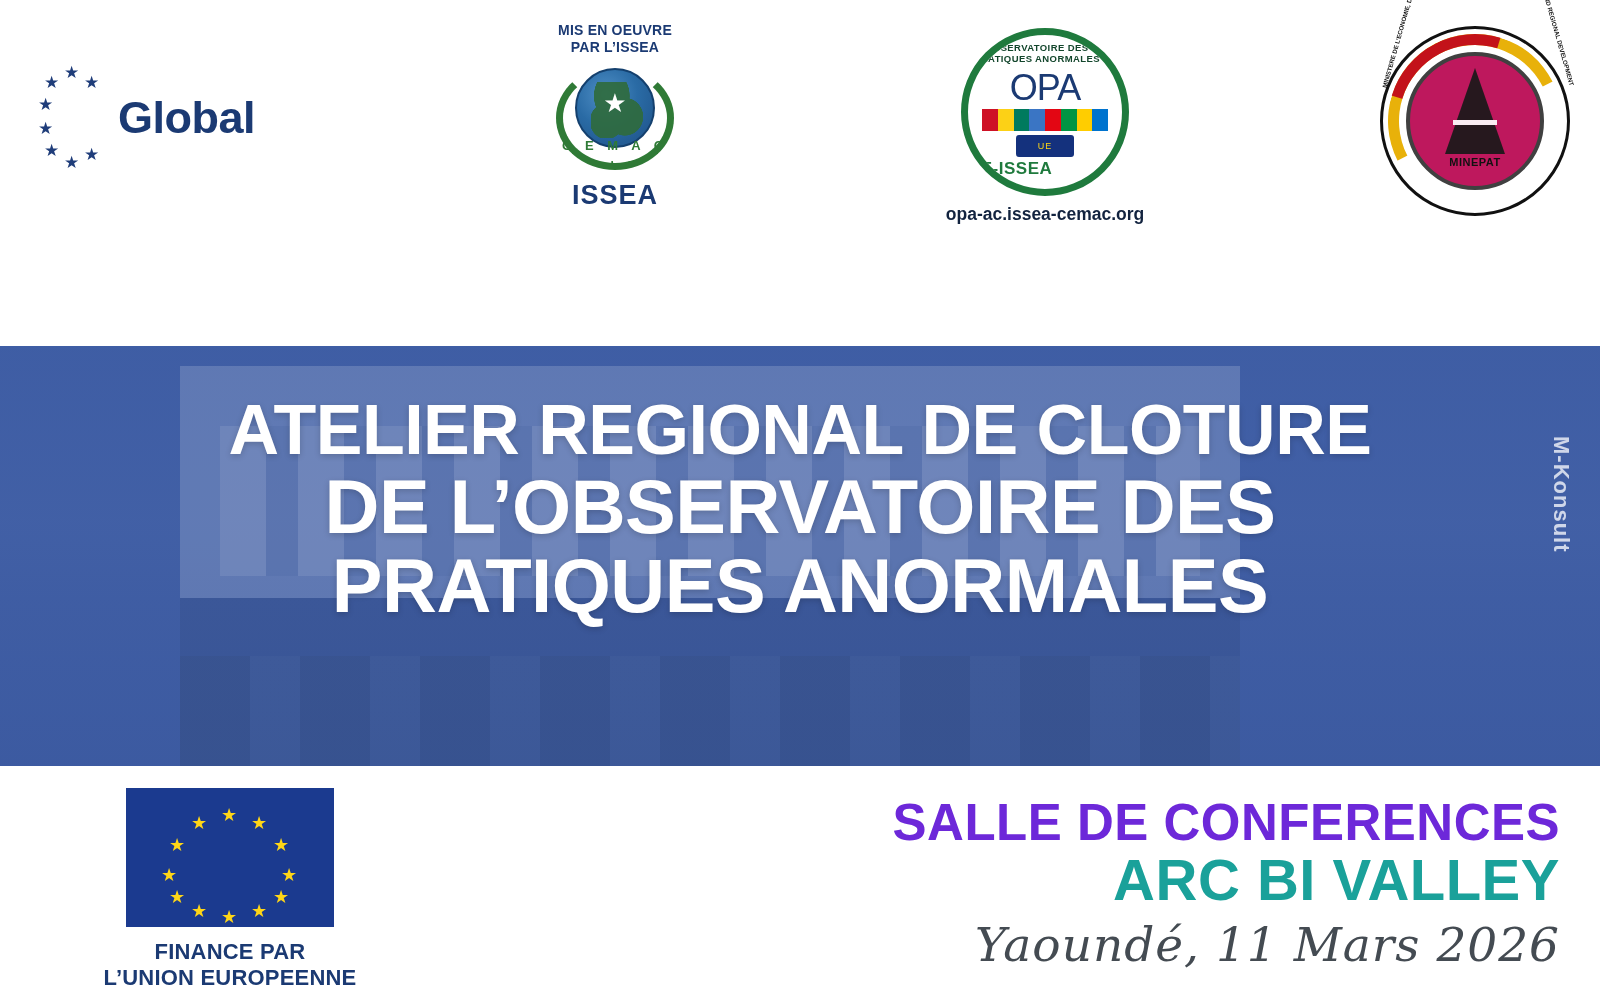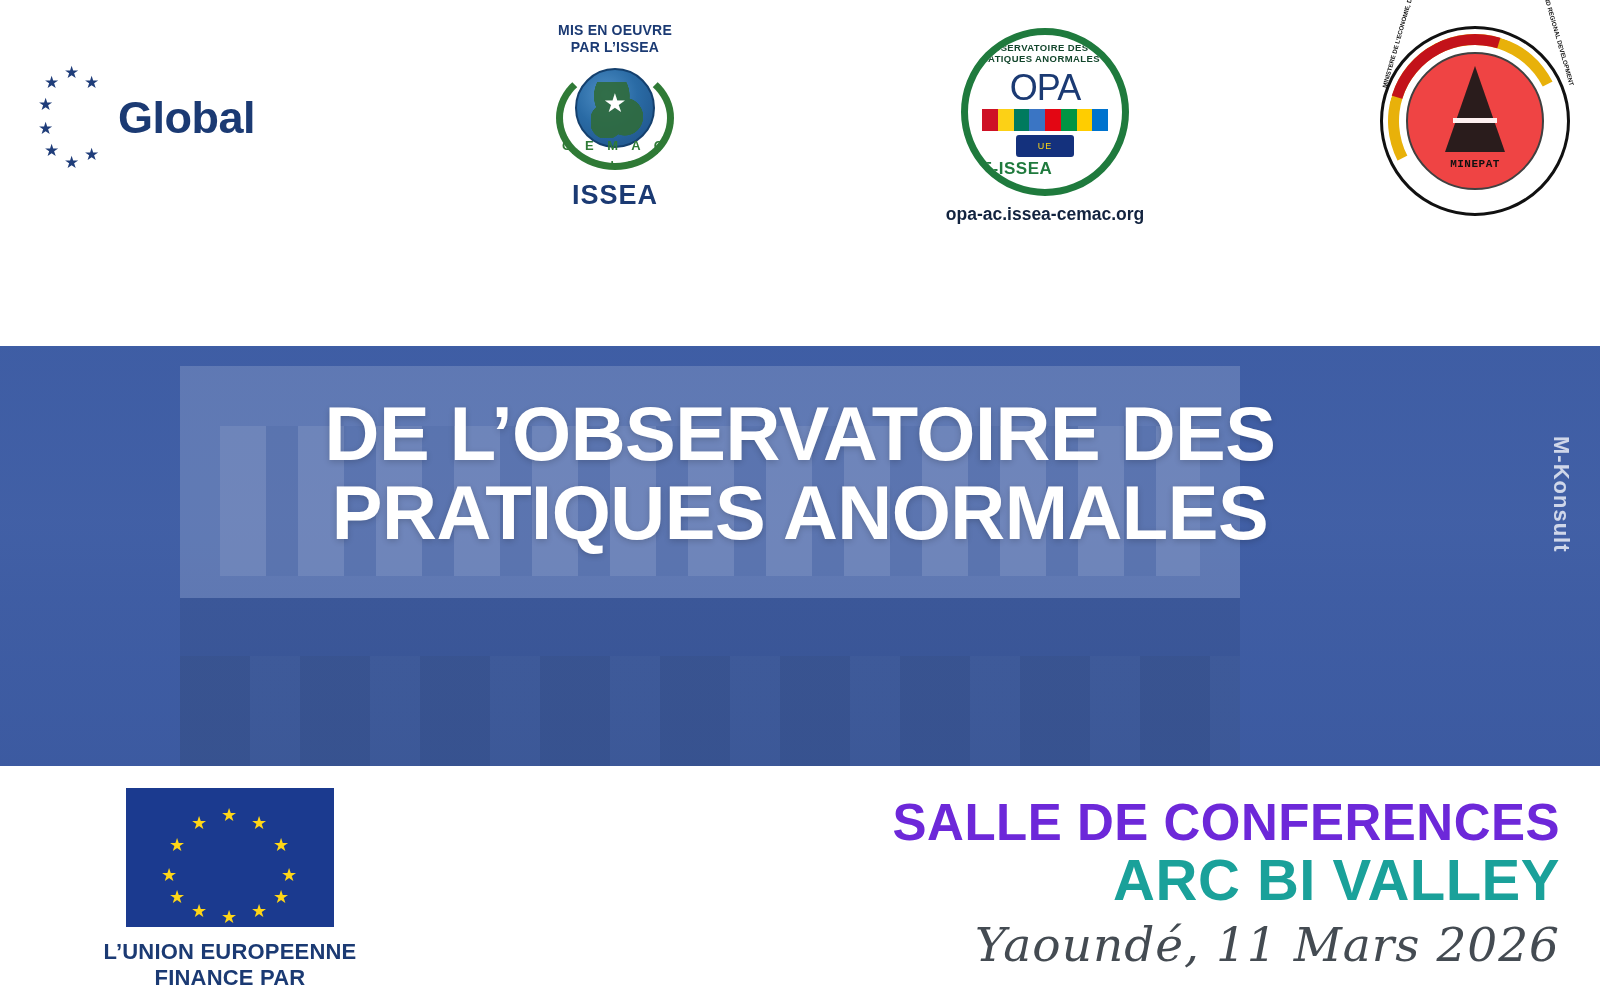--- a/index.html
+++ b/index.html
@@ -200,24 +200,23 @@
   .minepat-top-arc2 {
     position: absolute; left: 8px; top: 8px; right: 8px; bottom: 8px;
     border-radius: 50%;
     border: 11px solid transparent;
     border-top-color: #c3121a;
     transform: rotate(-28deg);
   }
   .minepat-inner {
     position: absolute; left: 26px; top: 26px; right: 26px; bottom: 26px;
     border-radius: 50%;
-    background: #ef4444;
-    border: 2px solid #404040;
+    background: #be185d;
+    border: 4px solid #404040;
     overflow: hidden;
-    font-family: Liberation Mono, monospace;
   }
   .minepat-tower {
     position: absolute; left: 50%; top: 12px; transform: translateX(-50%);
     width: 0; height: 0;
     border-left: 30px solid transparent;
     border-right: 30px solid transparent;
     border-bottom: 86px solid #1a1a1a;
     opacity: .92;
   }
   .minepat-tower:after {
@@ -444,20 +443,21 @@
       </div>
       <div class="minepat-arc-fr">MINISTERE DE L’ECONOMIE, DE LA PLANIFICATION ET DE L’AMENAGEMENT DU TERRITOIRE</div>
       <div class="minepat-arc-en">MINISTRY OF ECONOMY, PLANNING AND REGIONAL DEVELOPMENT</div>
     </div>
   </div>
 
 
   <div class="hero">
     <div class="hero-bldg"></div>
     <h1>
+      <span class="l1">ATELIER REGIONAL DE CLOTURE</span>
       <span class="l2">DE L’OBSERVATOIRE DES</span>
       <span class="l3">PRATIQUES ANORMALES</span>
     </h1>
     <div class="credit">M-Konsult</div>
   </div>
 
   <div class="footer">
     <div class="eu">
       <div class="eu-flag">
         <span style="left:95px; top:18px;">★</span>
@@ -467,22 +467,22 @@
         <span style="left:147px; top:100px;">★</span>
         <span style="left:125px; top:114px;">★</span>
         <span style="left:95px; top:120px;">★</span>
         <span style="left:65px; top:114px;">★</span>
         <span style="left:43px; top:100px;">★</span>
         <span style="left:35px; top:78px;">★</span>
         <span style="left:43px; top:48px;">★</span>
         <span style="left:65px; top:26px;">★</span>
       </div>
       <div class="eu-text">
+        <div>FINANCE PAR</div>
         <div>L’UNION EUROPEENNE</div>
-        <div>FINANCE PAR</div>
       </div>
     </div>
 
     <div class="venue">
       <div class="v1">SALLE DE CONFERENCES</div>
       <div class="v2">ARC BI VALLEY</div>
       <div class="v3">Yaoundé, 11 Mars 2026</div>
     </div>
   </div>
 

